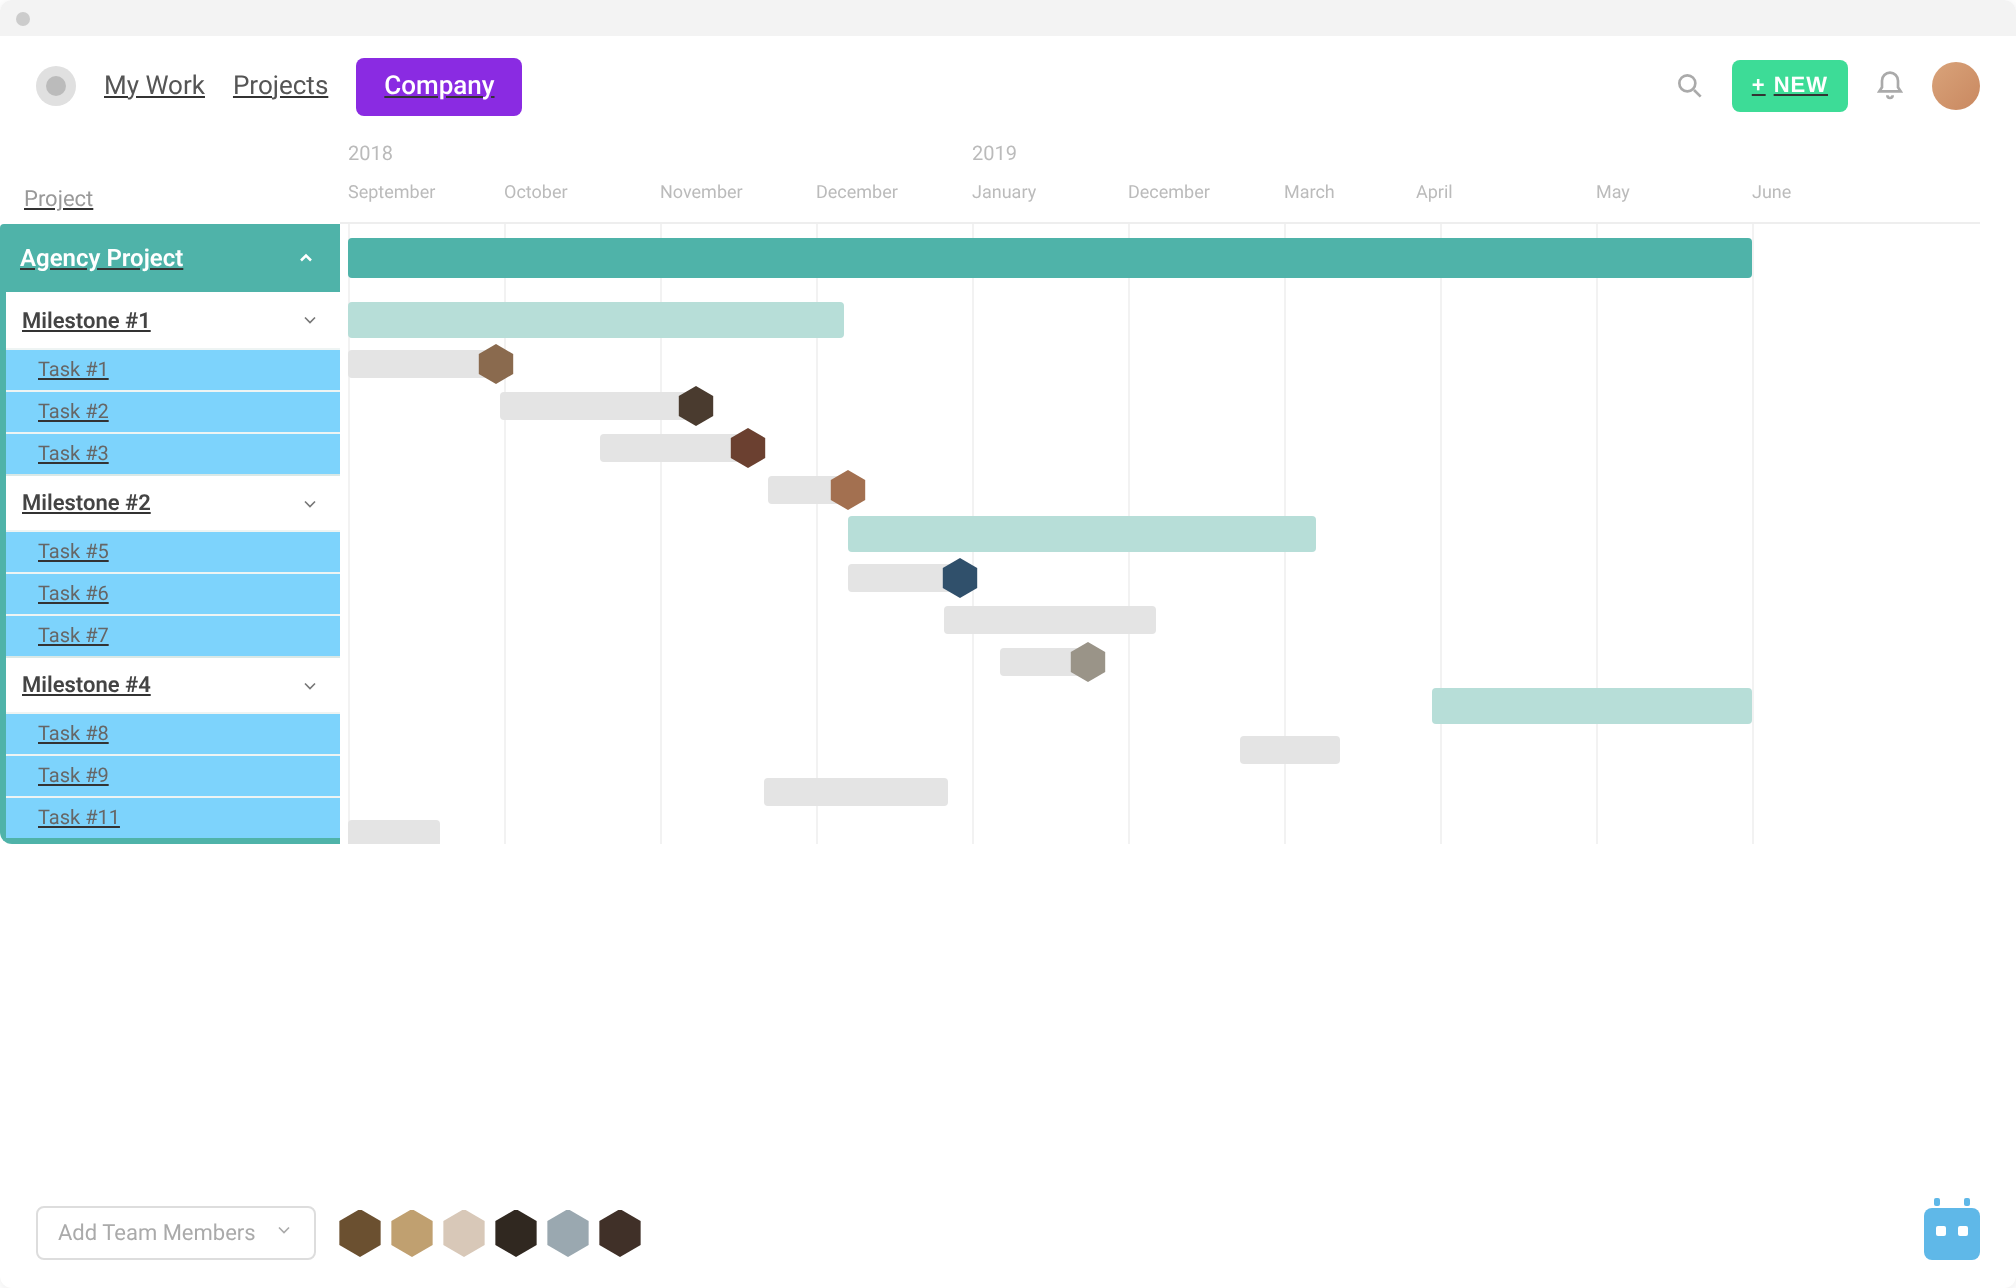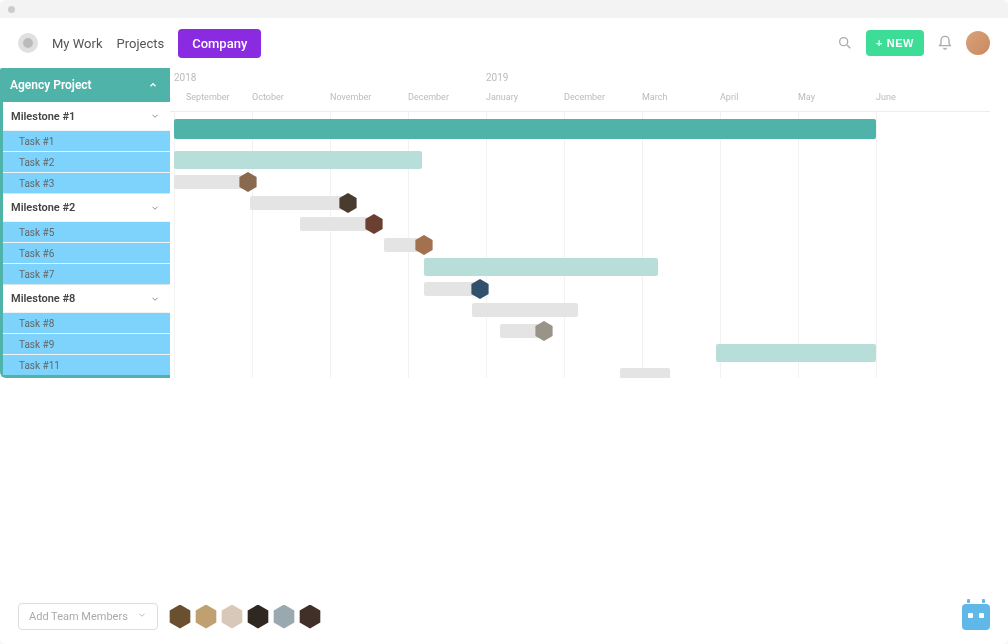--- a/index.html
+++ b/index.html
@@ -1,17 +1,17 @@
 <!DOCTYPE html>
 <html><head>
 <meta charset="utf-8">
 <style>
   * { box-sizing: border-box; margin: 0; padding: 0; }
   body { font-family: -apple-system, BlinkMacSystemFont, "Segoe UI", Roboto, Helvetica, Arial, sans-serif; background: #fff; color: #333; font-size: 12px; }
-  .window { width: 1008px; height: 644px; margin: 0 auto; background: #fff; box-shadow: 0 1px 6px rgba(0,0,0,0.08); border-radius: 6px; overflow: hidden; position: relative; }
+  .window { width: 1008px; height: 644px; margin: 0 auto; background: #fff; box-shadow: 0 1px 6px rgba(0,0,0,0.08); border-radius: 6px; overflow: hidden; position: relative; text-decoration: underline; }
   .titlebar { height: 18px; background: #f3f3f3; display:flex; align-items:center; padding:0 8px; }
   .dot { width:7px; height:7px; border-radius:50%; background:#ccc; margin-right:5px; }
   .header { height: 50px; display:flex; align-items:center; padding: 0 18px; }
   .logo { width:20px; height:20px; background:#e0e0e0; border-radius:50%; margin-right:14px; display:flex; align-items:center; justify-content:center; }
   .nav { display:flex; align-items:center; gap:14px; font-size:13px; }
   .nav-item { color:#555; cursor:pointer; }
   .nav-item.active { background:#8a2be2; color:#fff; padding:7px 14px; border-radius:4px; font-weight:500; }
   .header-right { margin-left:auto; display:flex; align-items:center; gap:10px; }
   .icon-btn { width:22px; height:22px; display:flex; align-items:center; justify-content:center; color:#aaa; cursor:pointer; }
   .new-btn { background:#3ddc97; color:#fff; border:none; padding:7px 10px; border-radius:4px; font-size:11px; font-weight:600; display:flex; align-items:center; gap:4px; cursor:pointer; letter-spacing:0.5px; }
@@ -88,20 +88,21 @@
           </svg>
       </div>
       <div class="avatar"></div>
     </div>
   </div>
 
   <div class="content">
     <div class="gantt">
 
       <div class="side">
+        <div class="side-top">Project</div>
         <div class="project-head">
           <span>Agency Project</span>
           <span class="chevron">
             <svg width="10" height="10" viewBox="0 0 24 24" fill="none" stroke="#fff" stroke-width="3">
                 <polyline points="6 15 12 9 18 15"></polyline>
               </svg>
           </span>
         </div>
         <div class="side-panel" id="side-panel">
             <div class="milestone-row">
@@ -120,47 +121,47 @@
               <span class="chevron">
                 <svg width="10" height="10" viewBox="0 0 24 24" fill="none" stroke="#777" stroke-width="2">
                   <polyline points="6 9 12 15 18 9"></polyline>
                 </svg>
               </span>
             </div>
             <div class="task-row">Task #5</div>
             <div class="task-row">Task #6</div>
             <div class="task-row">Task #7</div>
             <div class="milestone-row">
-              <span>Milestone #8</span>
+              <span>Milestone #4</span>
               <span class="chevron">
                 <svg width="10" height="10" viewBox="0 0 24 24" fill="none" stroke="#777" stroke-width="2">
                   <polyline points="6 9 12 15 18 9"></polyline>
                 </svg>
               </span>
             </div>
             <div class="task-row">Task #8</div>
             <div class="task-row">Task #9</div>
             <div class="task-row">Task #11</div>
           </div>
       </div>
 
       <div class="chart">
         <div class="years" id="years">
             <span class="year" style="left: 4px;">2018</span>
             <span class="year" style="left: 316px;">2019</span>
           </div>
         <div class="months" id="months">
-            <span class="month" style="left: 16px;">September</span>
+            <span class="month" style="left: 4px;">September</span>
             <span class="month" style="left: 82px;">October</span>
             <span class="month" style="left: 160px;">November</span>
             <span class="month" style="left: 238px;">December</span>
             <span class="month" style="left: 316px;">January</span>
             <span class="month" style="left: 394px;">December</span>
             <span class="month" style="left: 472px;">March</span>
-            <span class="month" style="left: 550px;">April</span>
+            <span class="month" style="left: 538px;">April</span>
             <span class="month" style="left: 628px;">May</span>
             <span class="month" style="left: 706px;">June</span>
           </div>
         <div class="grid" id="grid">
             <div class="gridline" style="left: 4px;"></div>
             <div class="gridline" style="left: 82px;"></div>
             <div class="gridline" style="left: 160px;"></div>
             <div class="gridline" style="left: 238px;"></div>
             <div class="gridline" style="left: 316px;"></div>
             <div class="gridline" style="left: 394px;"></div>

